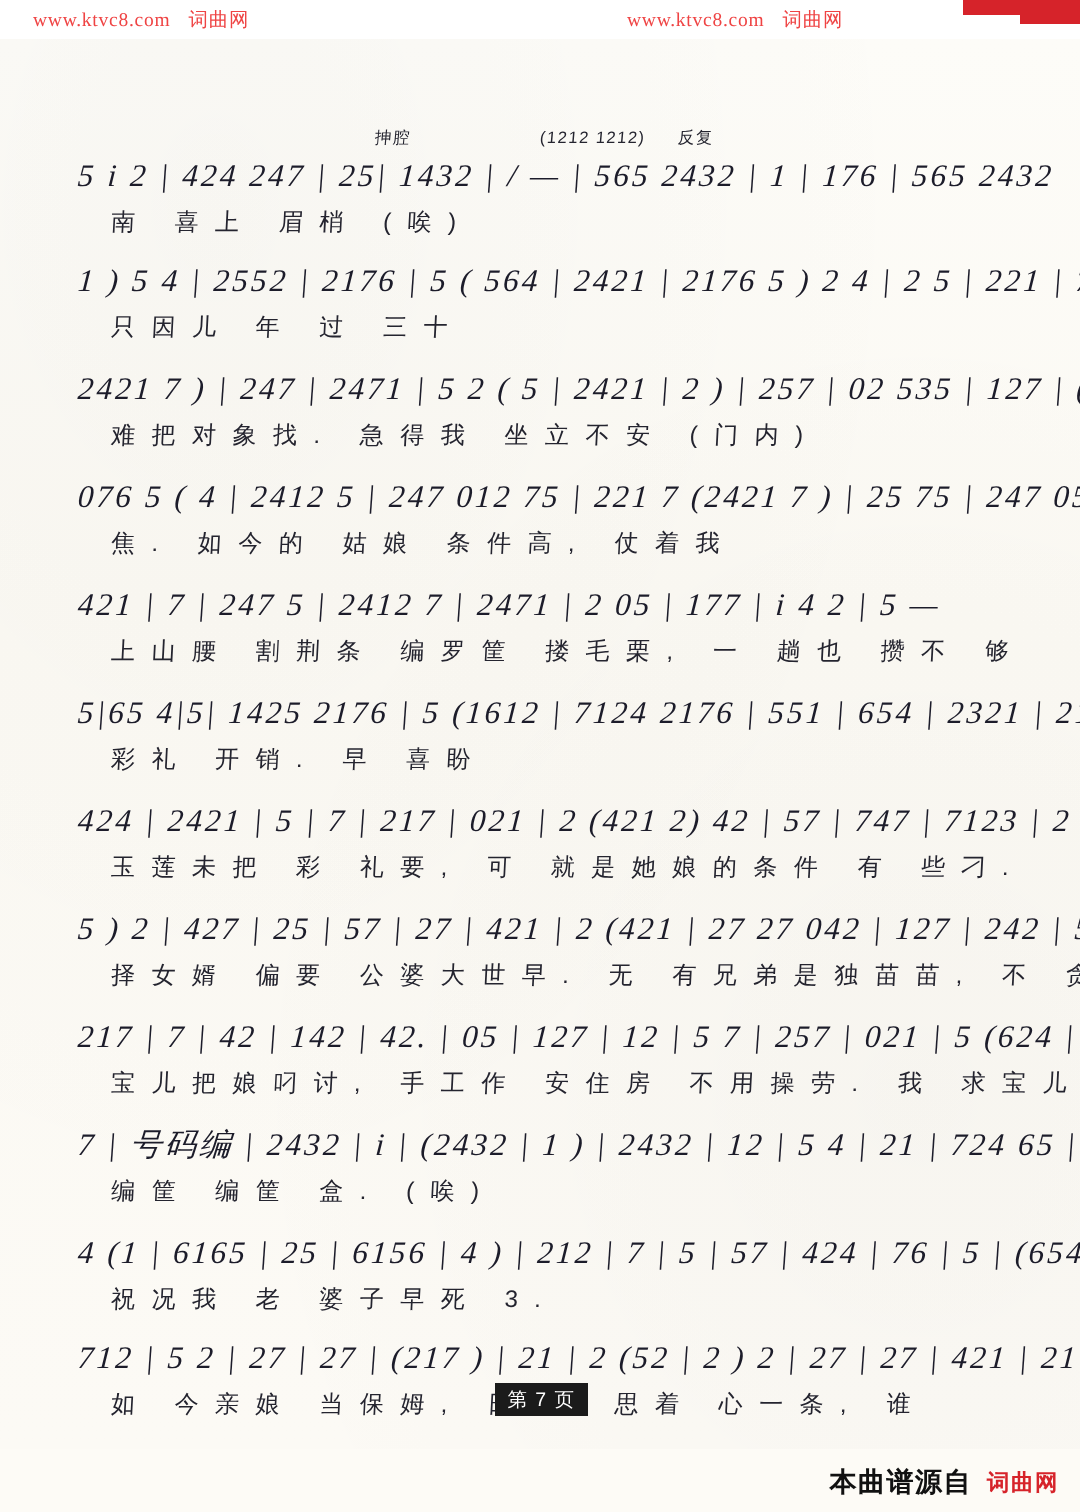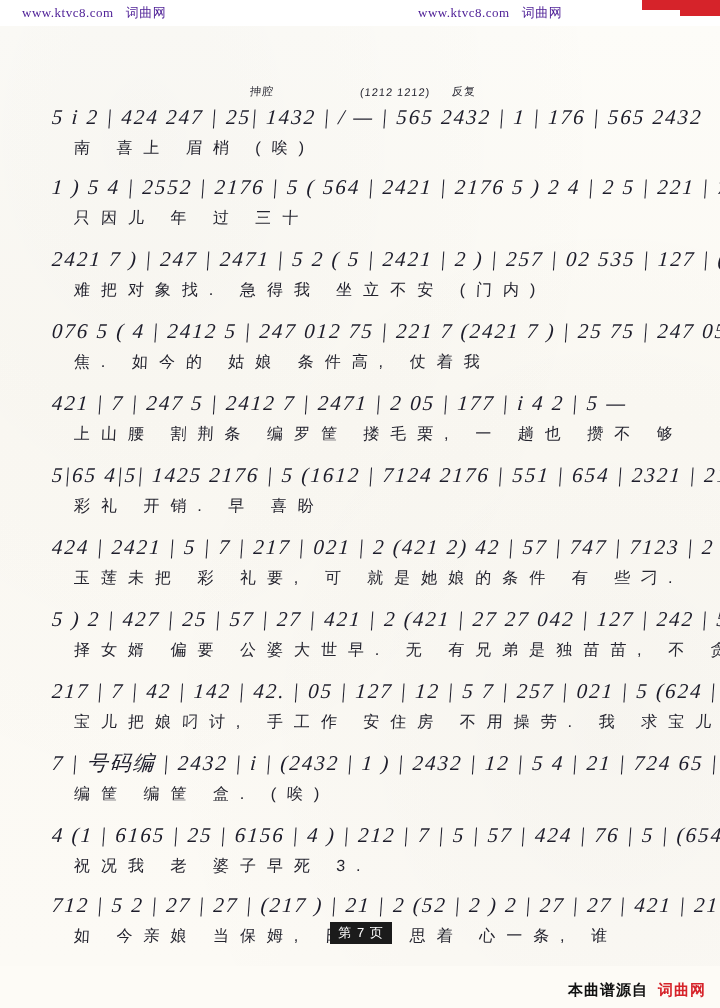--- a/index.html
+++ b/index.html
@@ -27,21 +27,21 @@
     top: 0; left: 0;
     width: 720px;
     height: 26px;
     background: #ffffff;
     border-bottom: 1px solid #e4e0d6;
   }
   .wm {
     position: absolute;
     top: 4px;
     font-size: 13px;
-    color: #4c1d95;
+    color: #ef4444;
     font-family: "Liberation Sans", sans-serif;
     letter-spacing: 0.5px;
     white-space: nowrap;
   }
   .wm-left { left: 22px; }
   .wm-right { left: 418px; }
   .wm .site { font-family: "Liberation Serif", serif; }
   .wm .cn { margin-left: 8px; }
 
   
@@ -142,21 +142,21 @@
   
   .footer {
     position: absolute;
     bottom: 8px;
     right: 14px;
     display: flex;
     align-items: center;
     gap: 10px;
   }
   .footer .f-text {
-    font-size: 15px;
+    font-size: 18px;
     font-weight: bold;
     color: #111;
     letter-spacing: 1px;
     text-align: right;
   }
   .footer .f-brand {
     font-size: 15px;
     font-weight: bold;
     color: #d6232a;
     letter-spacing: 1px;

